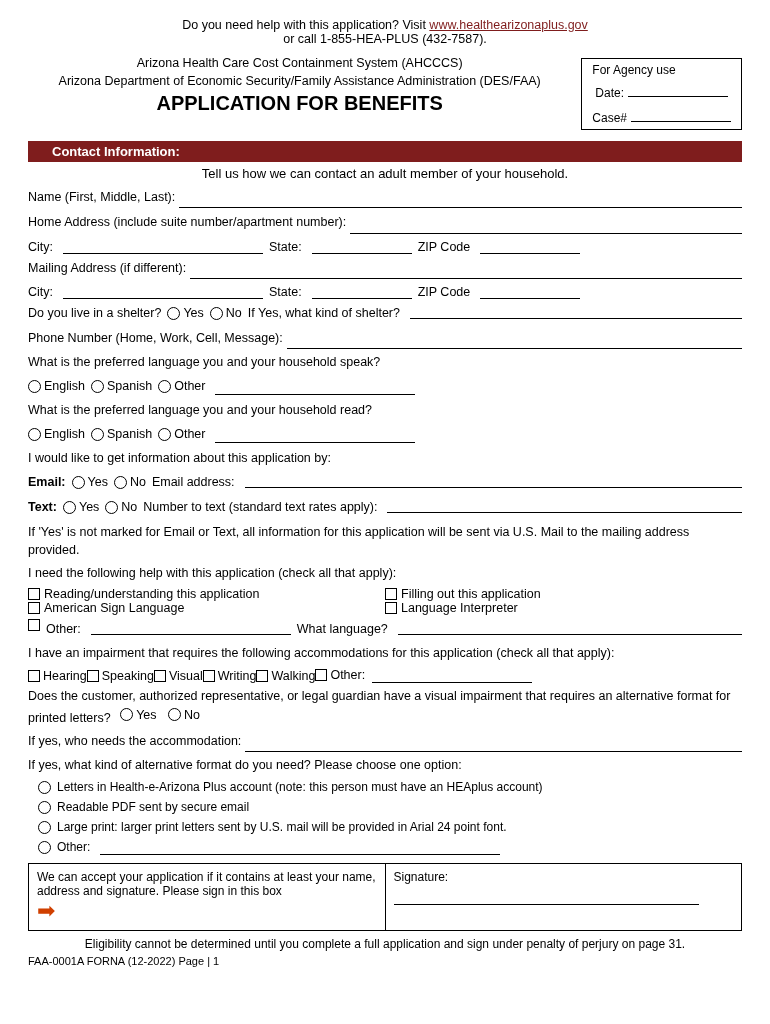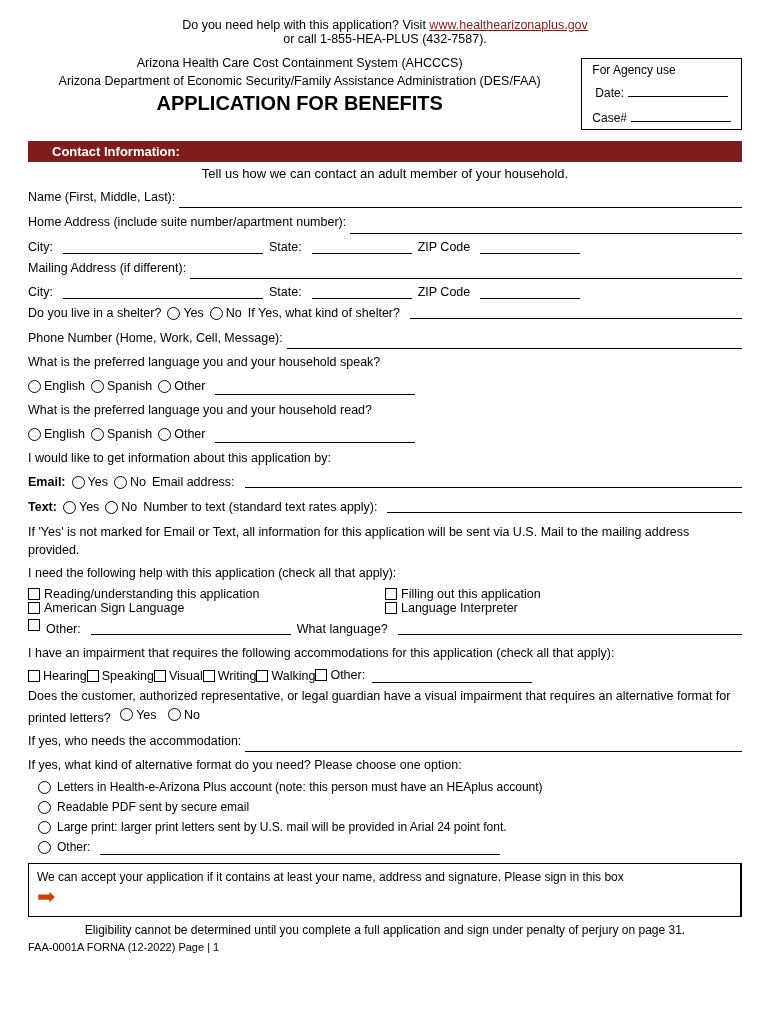--- a/index.html
+++ b/index.html
@@ -451,16 +451,20 @@
     <span class="underline" style="min-width:200px;max-width:400px;"></span>
   </div>
 </div>
 
 <div class="signature-section">
   <div class="sig-left">
     <span>We can accept your application if it contains at least your name, address and signature. Please sign in this box</span>
     <br>
     <span class="sig-arrow">➡</span>
   </div>
+  <div class="sig-right">
+    <div>Signature:</div>
+    <div class="sig-line"></div>
+  </div>
 </div>
 
 <div class="bottom-notice">Eligibility cannot be determined until you complete a full application and sign under penalty of perjury on page 31.</div>
 <div class="footer-note">FAA-0001A FORNA (12-2022)   Page | 1</div>
 
 </body></html>

